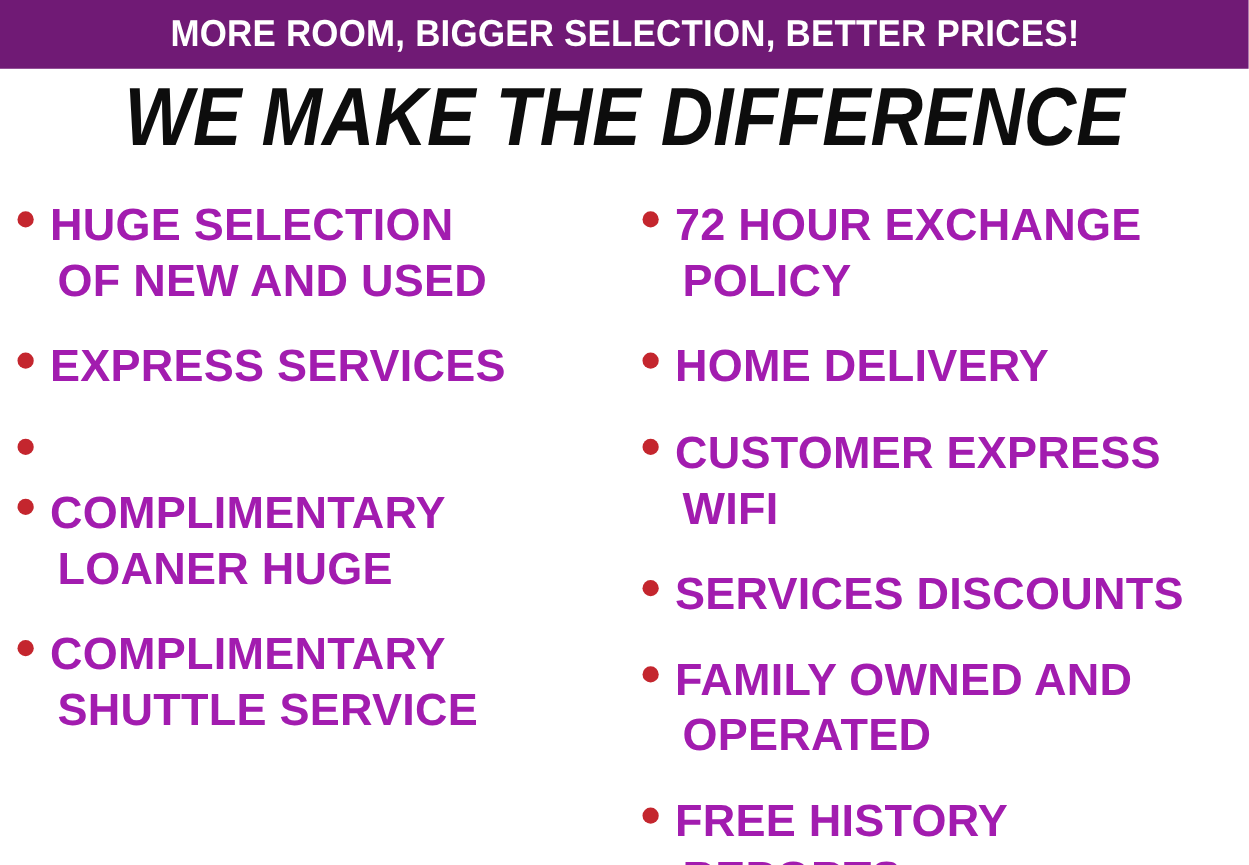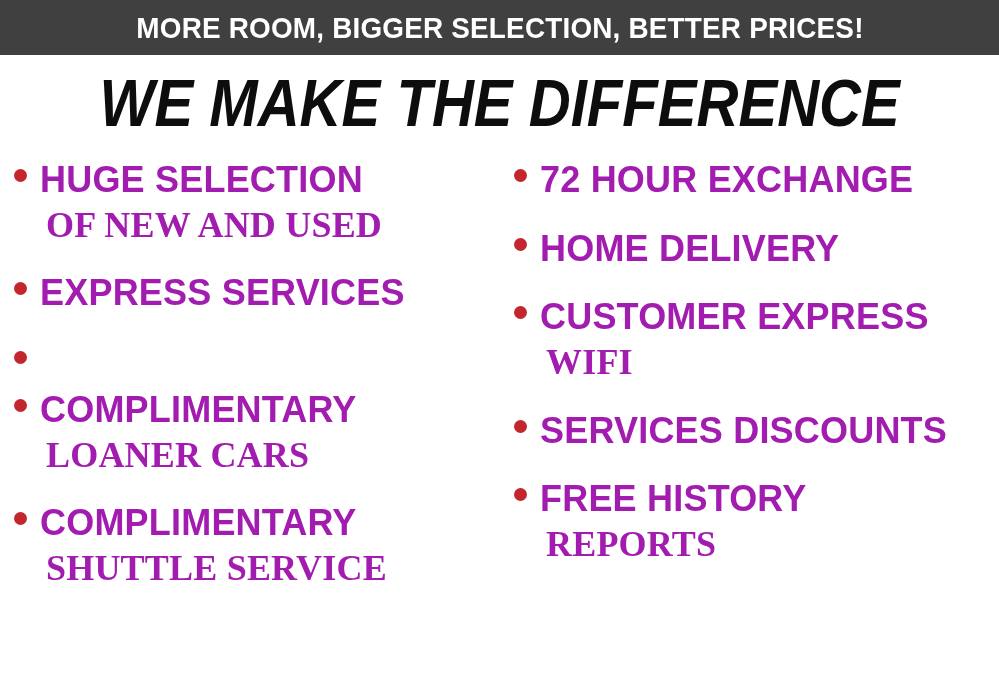--- a/index.html
+++ b/index.html
@@ -15,21 +15,21 @@
     position: relative;
   }
 
   
   .top-banner {
     position: absolute;
     left: 0;
     top: 0;
     width: 999px;
     height: 55px;
-    background: #404040;
+    background: #701a75;
     display: flex;
     align-items: center;
     justify-content: center;
     box-sizing: border-box;
   }
   .top-banner-text {
     color: #ffffff;
     font-family: "Liberation Sans Narrow", "Liberation Sans", sans-serif;
     font-weight: bold;
     font-size: 30px;
@@ -42,21 +42,21 @@
   }
 
   
   .headline-wrap {
     position: absolute;
     left: 0;
     top: 60px;
     width: 999px;
     height: 85px;
     display: flex;
-    align-items: center;
+    align-items: flex-start;
     justify-content: center;
   }
   .headline {
     color: #0d0d0d;
     font-family: "Liberation Sans Narrow", "Liberation Sans", sans-serif;
     font-weight: bold;
     font-style: italic;
     font-size: 66px;
     line-height: 1;
     white-space: nowrap;
@@ -109,21 +109,20 @@
     font-weight: bold;
     font-size: 36px;
     line-height: 1.24;
     letter-spacing: 0.2px;
     white-space: pre-line;
     text-indent: 0;
   }
   .bullet-text .l2 {
     display: block;
     padding-left: 6px;
-    font-family: Liberation Serif, serif;
   }
 </style>
 </head>
 <body>
 
 <div class="top-banner">
   <div class="top-banner-text">MORE ROOM, BIGGER SELECTION, BETTER PRICES!</div>
 </div>
 
 <div class="headline-wrap">
@@ -139,44 +138,48 @@
     </div>
     <div class="bullet-item">
       <span class="bullet-dot"></span>
       <span class="bullet-text"><span>EXPRESS SERVICES</span></span>
     </div>
     <div class="bullet-item">
       <span class="bullet-dot"></span>
     </div>
     <div class="bullet-item">
       <span class="bullet-dot"></span>
-      <span class="bullet-text"><span>COMPLIMENTARY</span><span class="l2">LOANER CARS</span></span>
+      <span class="bullet-text"><span>COMPLIMENTARY</span><span class="l2">LOANER HUGE</span></span>
     </div>
     <div class="bullet-item">
       <span class="bullet-dot"></span>
       <span class="bullet-text"><span>COMPLIMENTARY</span><span class="l2">SHUTTLE SERVICE</span></span>
     </div>
   </div>
 
   <div class="col col-right">
     <div class="bullet-item">
       <span class="bullet-dot"></span>
-      <span class="bullet-text"><span>72 HOUR EXCHANGE</span></span>
+      <span class="bullet-text"><span>72 HOUR EXCHANGE</span><span class="l2">POLICY</span></span>
     </div>
     <div class="bullet-item">
       <span class="bullet-dot"></span>
       <span class="bullet-text"><span>HOME DELIVERY</span></span>
     </div>
     <div class="bullet-item">
       <span class="bullet-dot"></span>
       <span class="bullet-text"><span>CUSTOMER EXPRESS</span><span class="l2">WIFI</span></span>
     </div>
     <div class="bullet-item">
       <span class="bullet-dot"></span>
       <span class="bullet-text"><span>SERVICES DISCOUNTS</span></span>
     </div>
     <div class="bullet-item">
       <span class="bullet-dot"></span>
+      <span class="bullet-text"><span>FAMILY OWNED AND</span><span class="l2">OPERATED</span></span>
+    </div>
+    <div class="bullet-item">
+      <span class="bullet-dot"></span>
       <span class="bullet-text"><span>FREE HISTORY</span><span class="l2">REPORTS</span></span>
     </div>
   </div>
 
 </div>
 
 </body></html>

